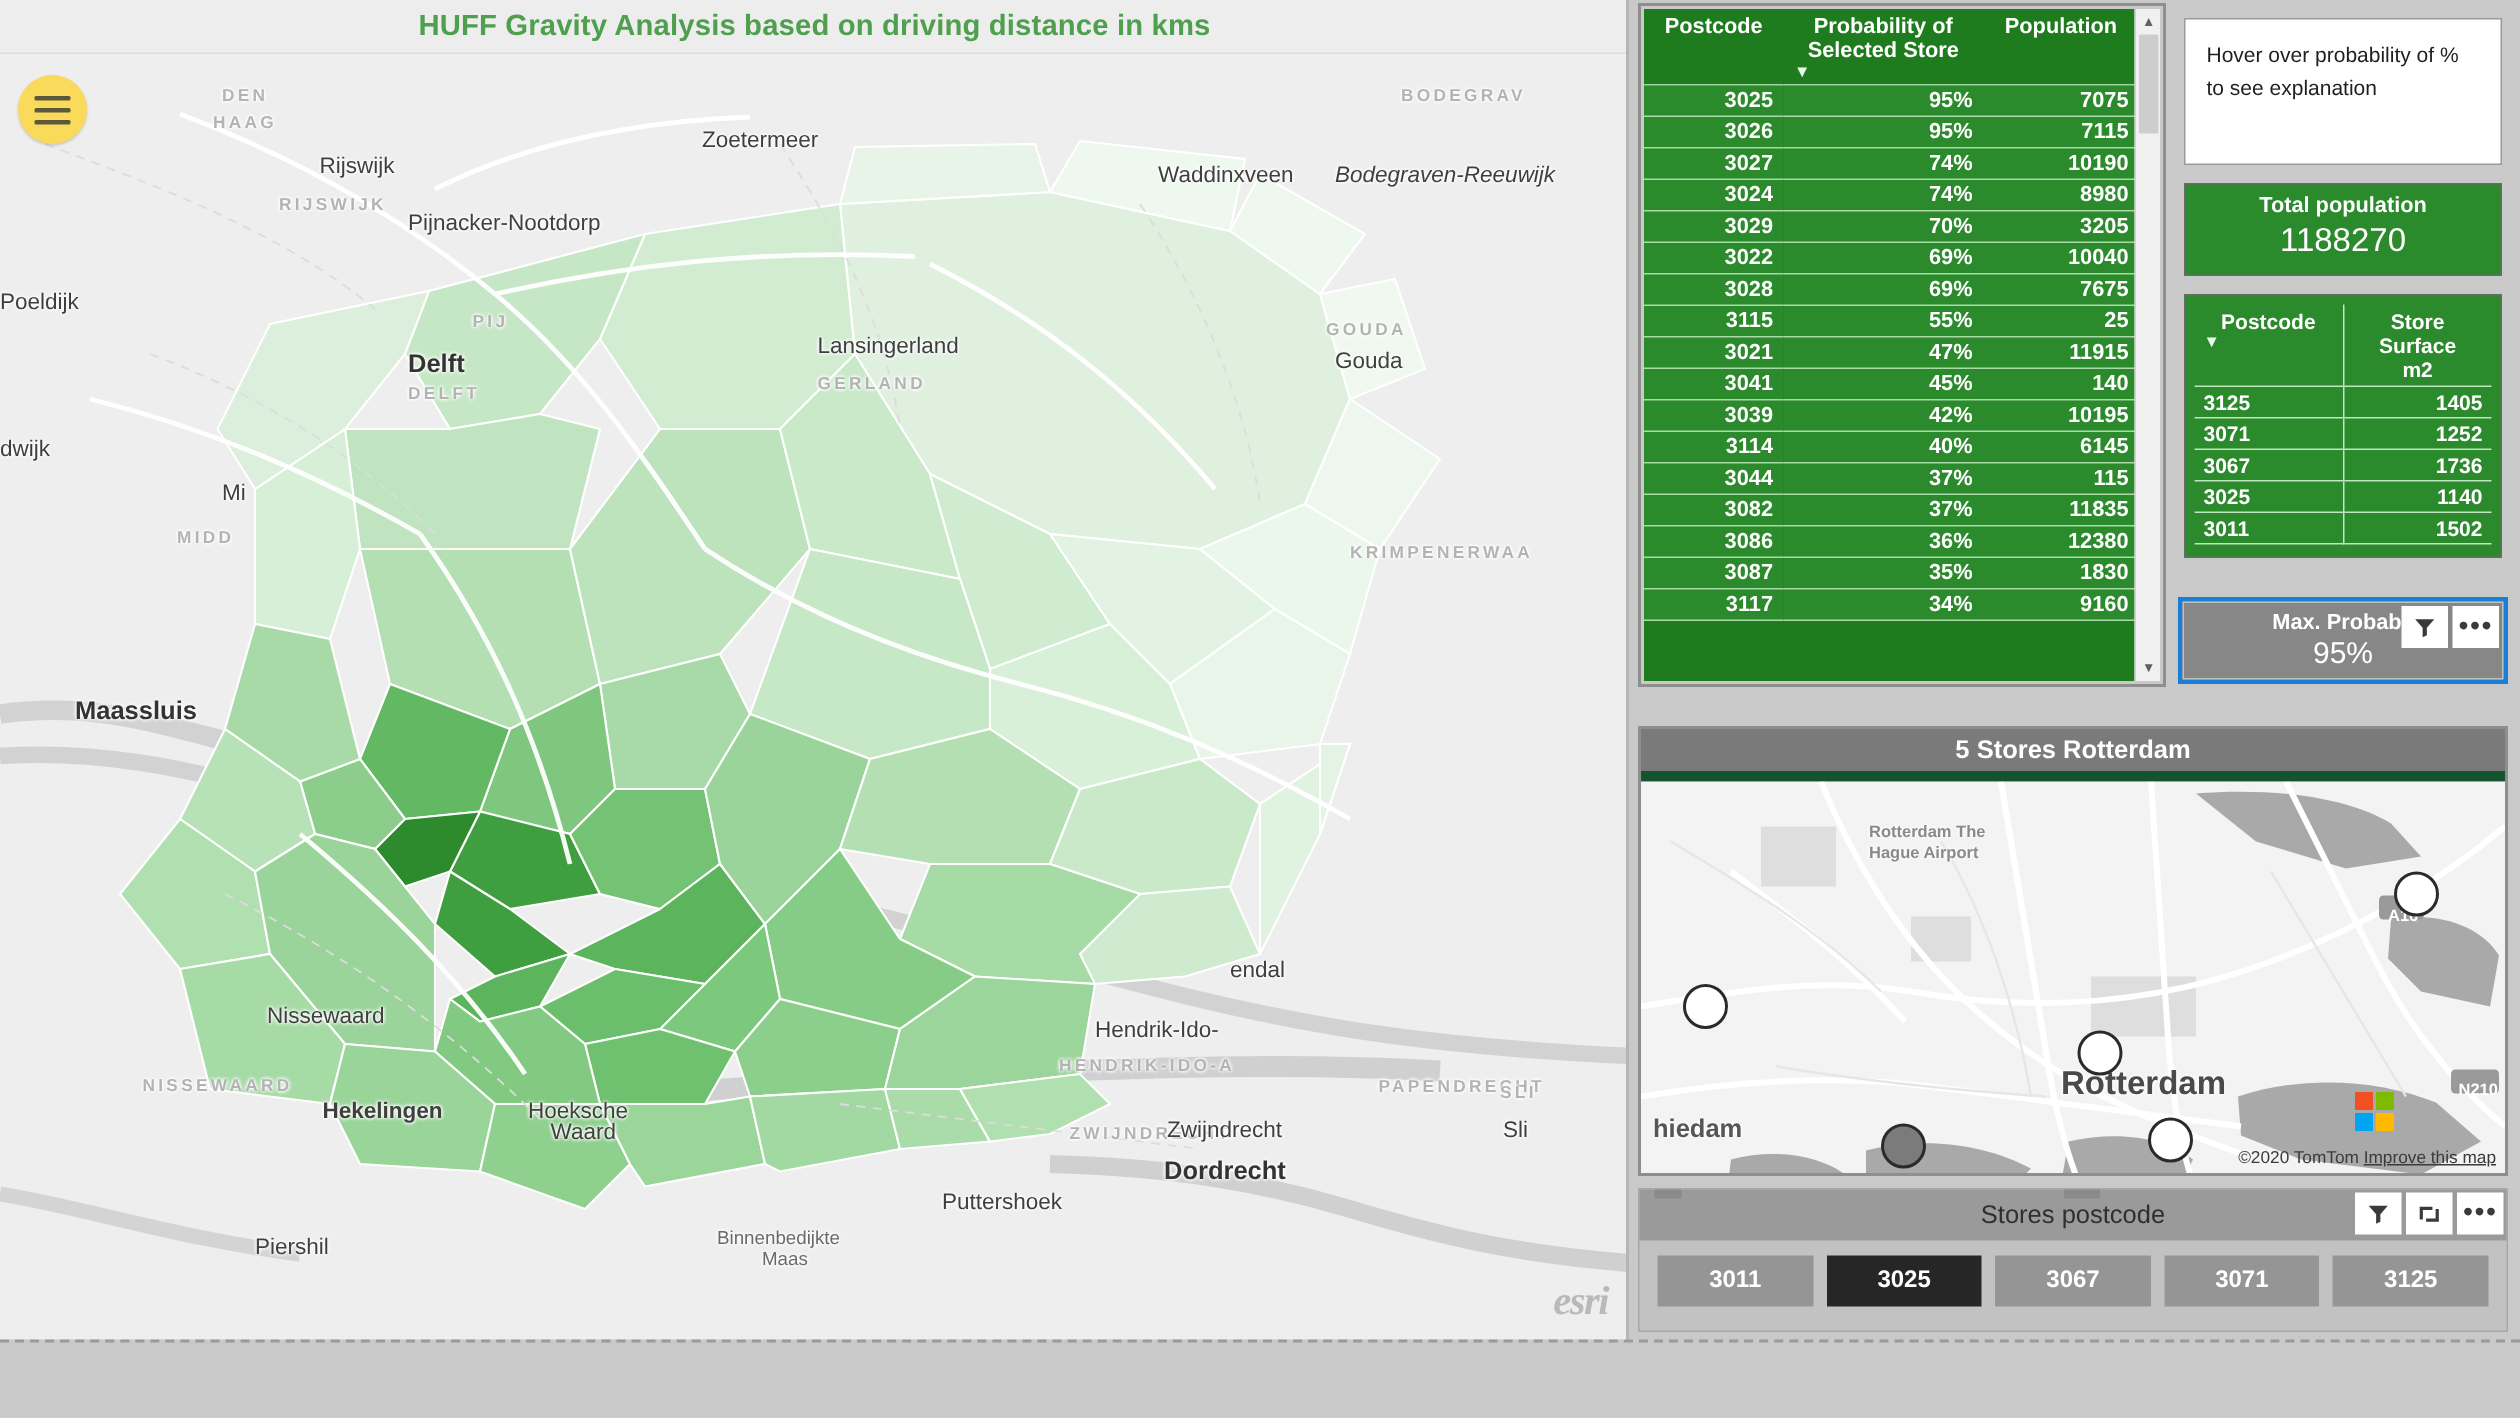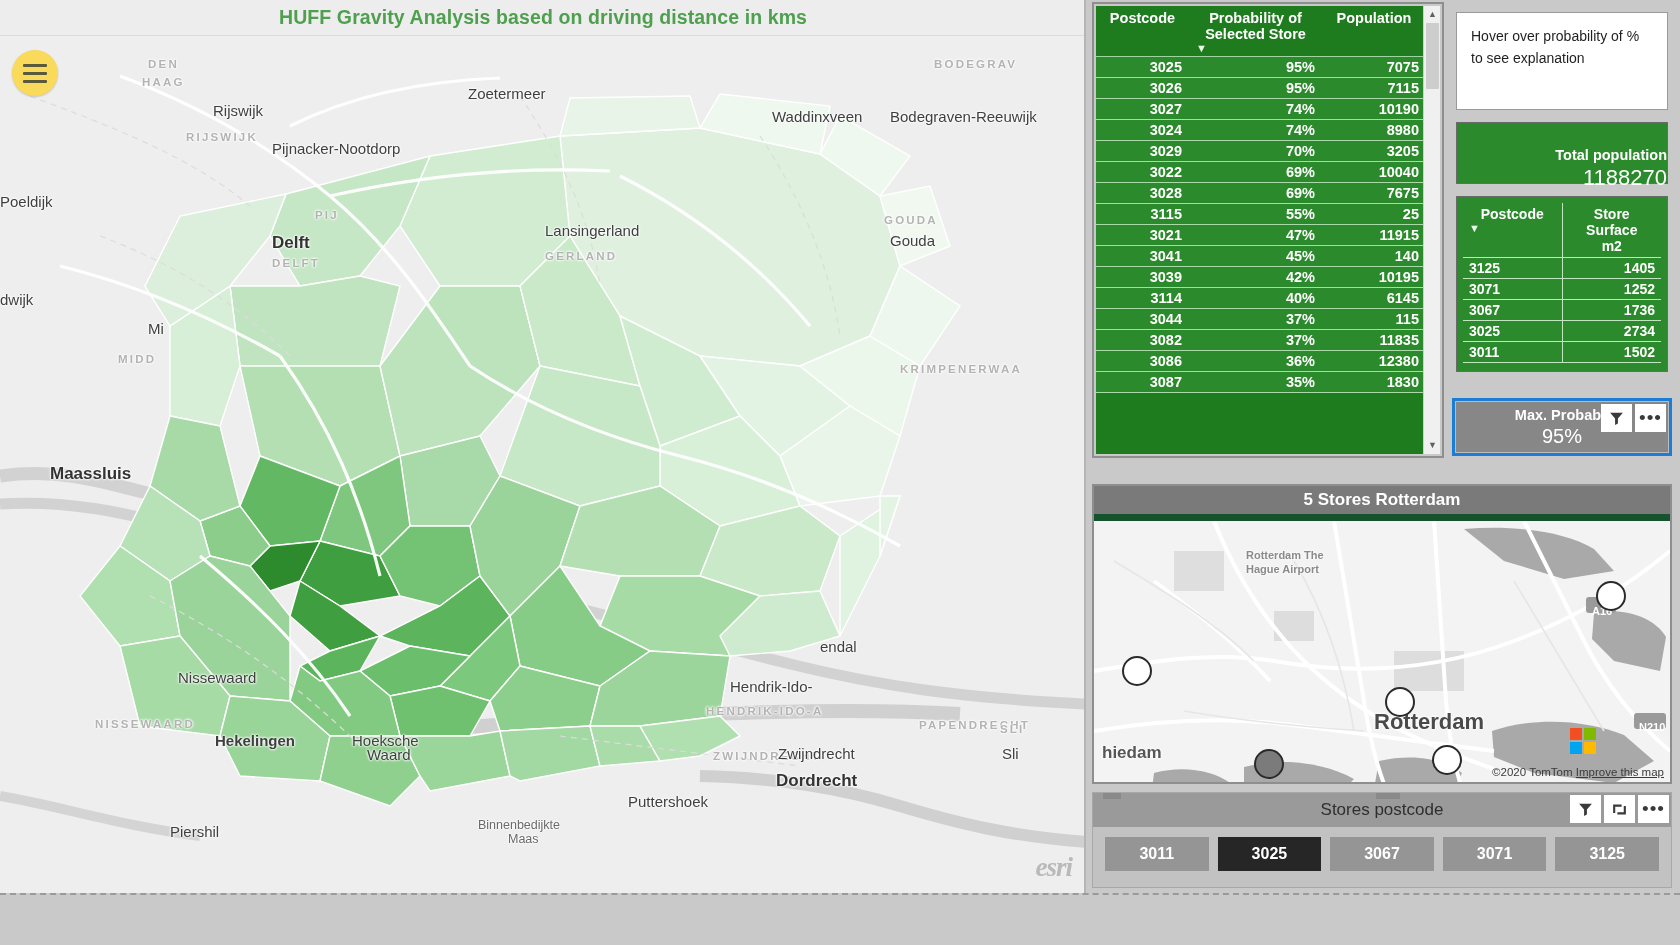--- a/index.html
+++ b/index.html
@@ -68,22 +68,22 @@
     height:66px; background:#cdcdcd; border-radius:1px;}
   #prob-scroll .arr.bot{ position:absolute; bottom:0; left:0;}
 
   
   #hover-note{ position:absolute; left:368px; top:12px; width:212px; height:98px;
     background:#fff; border:1px solid #9a9a9a; padding:13px 14px;
     font-size:14px; color:#1f1f1f; line-height:1.55;}
 
   
   #total-pop{ position:absolute; left:368px; top:122px; width:212px; height:62px;
-    background:#2b8a2b; border:1px solid #6a6a6a; color:#fff; text-align:right;
-    padding-top:24px;}
+    background:#2b8a2b; border:1px solid #6a6a6a; color:#fff; text-align:center;
+    padding-top:6px;}
   #total-pop .lbl{ font-size:14.5px; font-weight:bold;}
   #total-pop .val{ font-size:22px; font-weight:400; margin-top:2px;}
 
   
   #surface-card{ position:absolute; left:368px; top:196px; width:212px;
     height:176px; background:#2b8a2b; border:1px solid #6a6a6a; padding:6px 6px;}
   table.st{ border-collapse:collapse; width:100%; color:#fff; font-size:14px;
     font-weight:bold; table-layout:fixed;}
   table.st th{ padding:3px 6px; vertical-align:top; text-align:center;
     border-bottom:1px solid #bfe6bf; background:#2b8a2b; font-weight:bold;}
@@ -261,21 +261,21 @@
       </div>
 
       <div id="map-labels">
           <div class="mlabel caps" style="left: 148px; top: 22px;">DEN</div>
           <div class="mlabel caps" style="left: 142px; top: 40px;">HAAG</div>
           <div class="mlabel city" style="left: 213px; top: 66px;">Rijswijk</div>
           <div class="mlabel caps" style="left: 186px; top: 95px;">RIJSWIJK</div>
           <div class="mlabel city" style="left: 468px; top: 49px;">Zoetermeer</div>
           <div class="mlabel city" style="left: 272px; top: 104px;">Pijnacker-Nootdorp</div>
           <div class="mlabel city" style="left: 772px; top: 72px;">Waddinxveen</div>
-          <div class="mlabel city" style="left: 890px; top: 72px;">Bodegraven-Reeuwijk</div>
+          <div class="mlabel city" style="left: 890px; top: 72px; font-style: italic;">Bodegraven-Reeuwijk</div>
           <div class="mlabel caps" style="left: 934px; top: 22px;">BODEGRAV</div>
           <div class="mlabel city" style="left: 0px; top: 157px;">Poeldijk</div>
           <div class="mlabel caps" style="left: 315px; top: 173px;">PIJ</div>
           <div class="mlabel big" style="left: 272px; top: 197px;">Delft</div>
           <div class="mlabel caps" style="left: 272px; top: 221px;">DELFT</div>
           <div class="mlabel city" style="left: 545px; top: 186px;">Lansingerland</div>
           <div class="mlabel caps" style="left: 545px; top: 214px;">GERLAND</div>
           <div class="mlabel city" style="left: 890px; top: 196px;">Gouda</div>
           <div class="mlabel caps" style="left: 884px; top: 178px;">GOUDA</div>
           <div class="mlabel city" style="left: 0px; top: 245px; margin-top: 10px;">dwijk</div>
@@ -396,20 +396,25 @@
               <tr>
                 <td class="col-pc">3086</td>
                 <td class="col-pr">36%</td>
                 <td class="col-pop">12380</td>
               </tr>
               <tr>
                 <td class="col-pc">3087</td>
                 <td class="col-pr">35%</td>
                 <td class="col-pop">1830</td>
               </tr>
+              <tr>
+                <td class="col-pc">3117</td>
+                <td class="col-pr">34%</td>
+                <td class="col-pop">9160</td>
+              </tr>
             </tbody>
         </table>
         <div id="prob-scroll">
           <div class="arr">▲</div>
           <div class="thumb"></div>
           <div class="arr bot">▼</div>
         </div>
       </div>
     </div>
 
@@ -445,21 +450,21 @@
             <tr>
               <td class="l">3071</td>
               <td>1252</td>
             </tr>
             <tr>
               <td class="l">3067</td>
               <td>1736</td>
             </tr>
             <tr>
               <td class="l">3025</td>
-              <td>2734</td>
+              <td>1140</td>
             </tr>
             <tr>
               <td class="l">3011</td>
               <td>1502</td>
             </tr>
           </tbody>
       </table>
     </div>
 
     <div id="maxprob-card">

